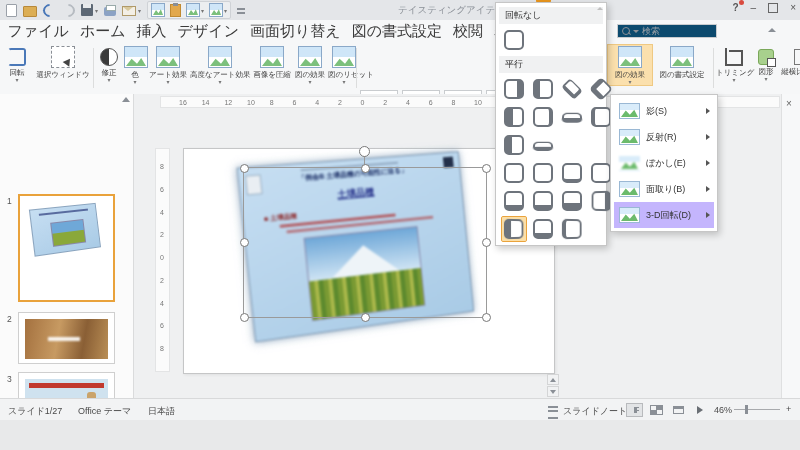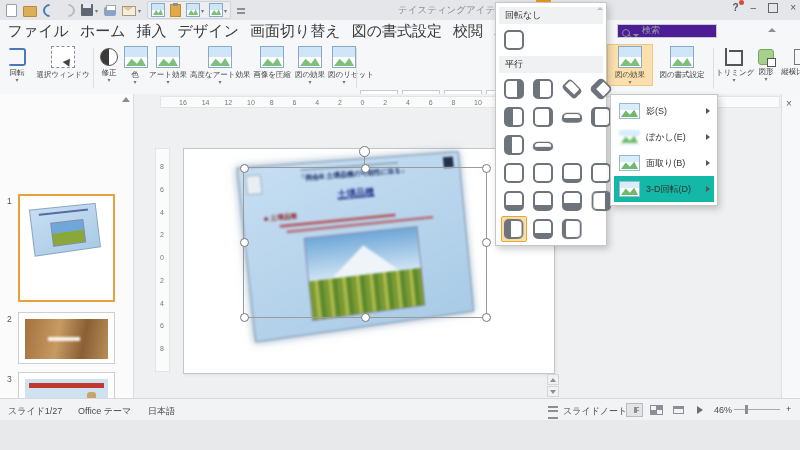--- a/index.html
+++ b/index.html
@@ -33,21 +33,21 @@
   #logo-accent{position:absolute;left:536px;top:0;width:15px;height:3px;background:#e8951e;border-radius:0 0 2px 2px}
   #winbtns{position:absolute;right:4px;top:2px;display:flex;gap:12px;align-items:center;font-size:10px;color:#555}
   #help-btn{position:relative;font-weight:bold}
   #help-badge{position:absolute;right:-5px;top:-2px;width:5px;height:5px;border-radius:50%;background:#d94b3f}
   #max-btn{width:8px;height:8px;border:1px solid #666}
   
   #tabbar{left:0;top:20px;width:800px;height:22px;background:#f6f7f8;border-bottom:1px solid #e2e3e4}
   #tabs{position:absolute;left:2px;top:0;height:22px;display:flex}
   .tab{padding:0 5.5px;font-size:15px;color:#3a3a3a;line-height:21px;white-space:nowrap}
   .tab.active{color:#d06f00;font-weight:bold;border-bottom:2px solid #e8951e}
-  #searchbox{position:absolute;left:617px;top:4px;width:100px;height:14px;background:#4c1d95;border:1px solid #c9cccf;display:flex;align-items:flex-end;gap:3px;padding:0 4px;box-sizing:border-box}
+  #searchbox{position:absolute;left:617px;top:4px;width:100px;height:14px;background:#0c4a6e;border:1px solid #c9cccf;display:flex;align-items:center;gap:3px;padding:0 4px;box-sizing:border-box}
   .lens{width:6px;height:6px;border:1px solid #8a8f96;border-radius:50%;position:relative}
   .lens::after{content:"";position:absolute;left:5px;top:5px;width:3px;height:1px;background:#8a8f96;transform:rotate(45deg)}
   .mini-caret{width:0;height:0;border-left:3px solid transparent;border-right:3px solid transparent;border-top:3px solid #8a8f96}
   #search-text{font-size:9px;color:#9aa0a6}
   #collapse-ribbon{position:absolute;left:768px;top:8px;width:0;height:0;border-left:4px solid transparent;border-right:4px solid transparent;border-bottom:4px solid #8a8f96}
   
   #ribbon{left:0;top:42px;width:800px;height:52px;background:#f6f7f8;border-bottom:1px solid #dcdddd}
   .rbtn{position:absolute;top:3px;text-align:center;font-size:7.5px;color:#3c3c3c;white-space:nowrap}
   .rbtn .ic{width:22px;height:20px;margin:1px auto 2px;position:relative}
   .rbtn .arw{display:block;font-size:6px;line-height:5px;color:#777}
@@ -131,21 +131,21 @@
   .v-pb2{border-bottom-width:8px}
   .v-pr{border-right-width:6px;transform:perspective(70px) rotateY(-14deg)}
   .v-pl{border-left-width:7px;transform:perspective(70px) rotateY(14deg)}
   .v-pl2{border-left-width:4px;transform:perspective(70px) rotateY(10deg)}
   .mfoot{border-top:1px solid #e2e2e2;margin-top:3px;padding:3px 6px 2px;font-size:8.5px;color:#333;display:flex;align-items:center;gap:5px}
   .mfoot .mcube{width:9px;height:9px;border:1.5px solid #555;border-left-width:3.5px;border-radius:2px;box-sizing:border-box}
   #dd-scrollhint{position:absolute;right:3px;top:4px;width:0;height:0;border-left:3px solid transparent;border-right:3px solid transparent;border-bottom:3px solid #c0c0c0}
   
   #submenu{left:610px;top:94px;width:108px;background:#fff;border:1px solid #c6c6c6;box-shadow:2px 3px 7px rgba(0,0,0,.2);z-index:70;padding:3px;box-sizing:border-box}
   .sitem{display:flex;align-items:center;gap:6px;padding:5px 4px 5px 5px;font-size:9px;color:#333;position:relative}
-  .sitem.active{background:#14b8a6}
+  .sitem.active{background:#c4b5fd}
   .sarr{position:absolute;right:4px;width:0;height:0;border-top:3.5px solid transparent;border-bottom:3.5px solid transparent;border-left:4.5px solid #555}
   .eff-ico{width:19px;height:14px;border:1px solid #9ab8d4;background:linear-gradient(180deg,#d9ecfa 0 46%,#fff 46%);position:relative;flex:0 0 auto}
   .eff-ico::after{content:"";position:absolute;left:1px;right:1px;bottom:1px;height:8px;background:#6cbb6c;clip-path:polygon(0 100%,28% 18%,52% 72%,78% 8%,100% 100%)}
   .eff-ico.blurred{filter:blur(1.2px);border-color:transparent}
   
   .mini3d{position:absolute;left:12px;top:10px;width:66px;height:44px;background:linear-gradient(160deg,#c6def2,#a9cbe6);border:1px solid #8aa4be;transform:rotate(-7deg) perspective(200px) rotateY(10deg);filter:blur(.4px)}
   .mini3d::before{content:"";position:absolute;top:4px;left:8px;right:8px;height:2px;background:#2c3c7c;opacity:.7}
   .mini3d::after{content:"";position:absolute;left:18px;top:14px;width:32px;height:22px;background:linear-gradient(#6fa8d8 0 45%,#8aa83a 45%);border:1px solid #88a}
   .ph{position:relative;margin:6px auto 0;width:83px;height:40px;overflow:hidden}
   .ph-terrain{background:linear-gradient(100deg,#a4713f,#c79a62 40%,#8a5f35 70%,#b98e55)}
@@ -441,20 +441,25 @@
       <span class="cubwrap">
         <span class="cub v-pl2"></span>
       </span>
     </div>
   </div>
 
 <div class="abs" id="submenu">
     <div class="sitem">
       <span class="eff-ico"></span>
       <span>影(S)</span>
+      <span class="sarr"></span>
+    </div>
+    <div class="sitem">
+      <span class="eff-ico"></span>
+      <span>反射(R)</span>
       <span class="sarr"></span>
     </div>
     <div class="sitem">
       <span class="eff-ico blurred"></span>
       <span>ぼかし(E)</span>
       <span class="sarr"></span>
     </div>
     <div class="sitem">
       <span class="eff-ico"></span>
       <span>面取り(B)</span>

